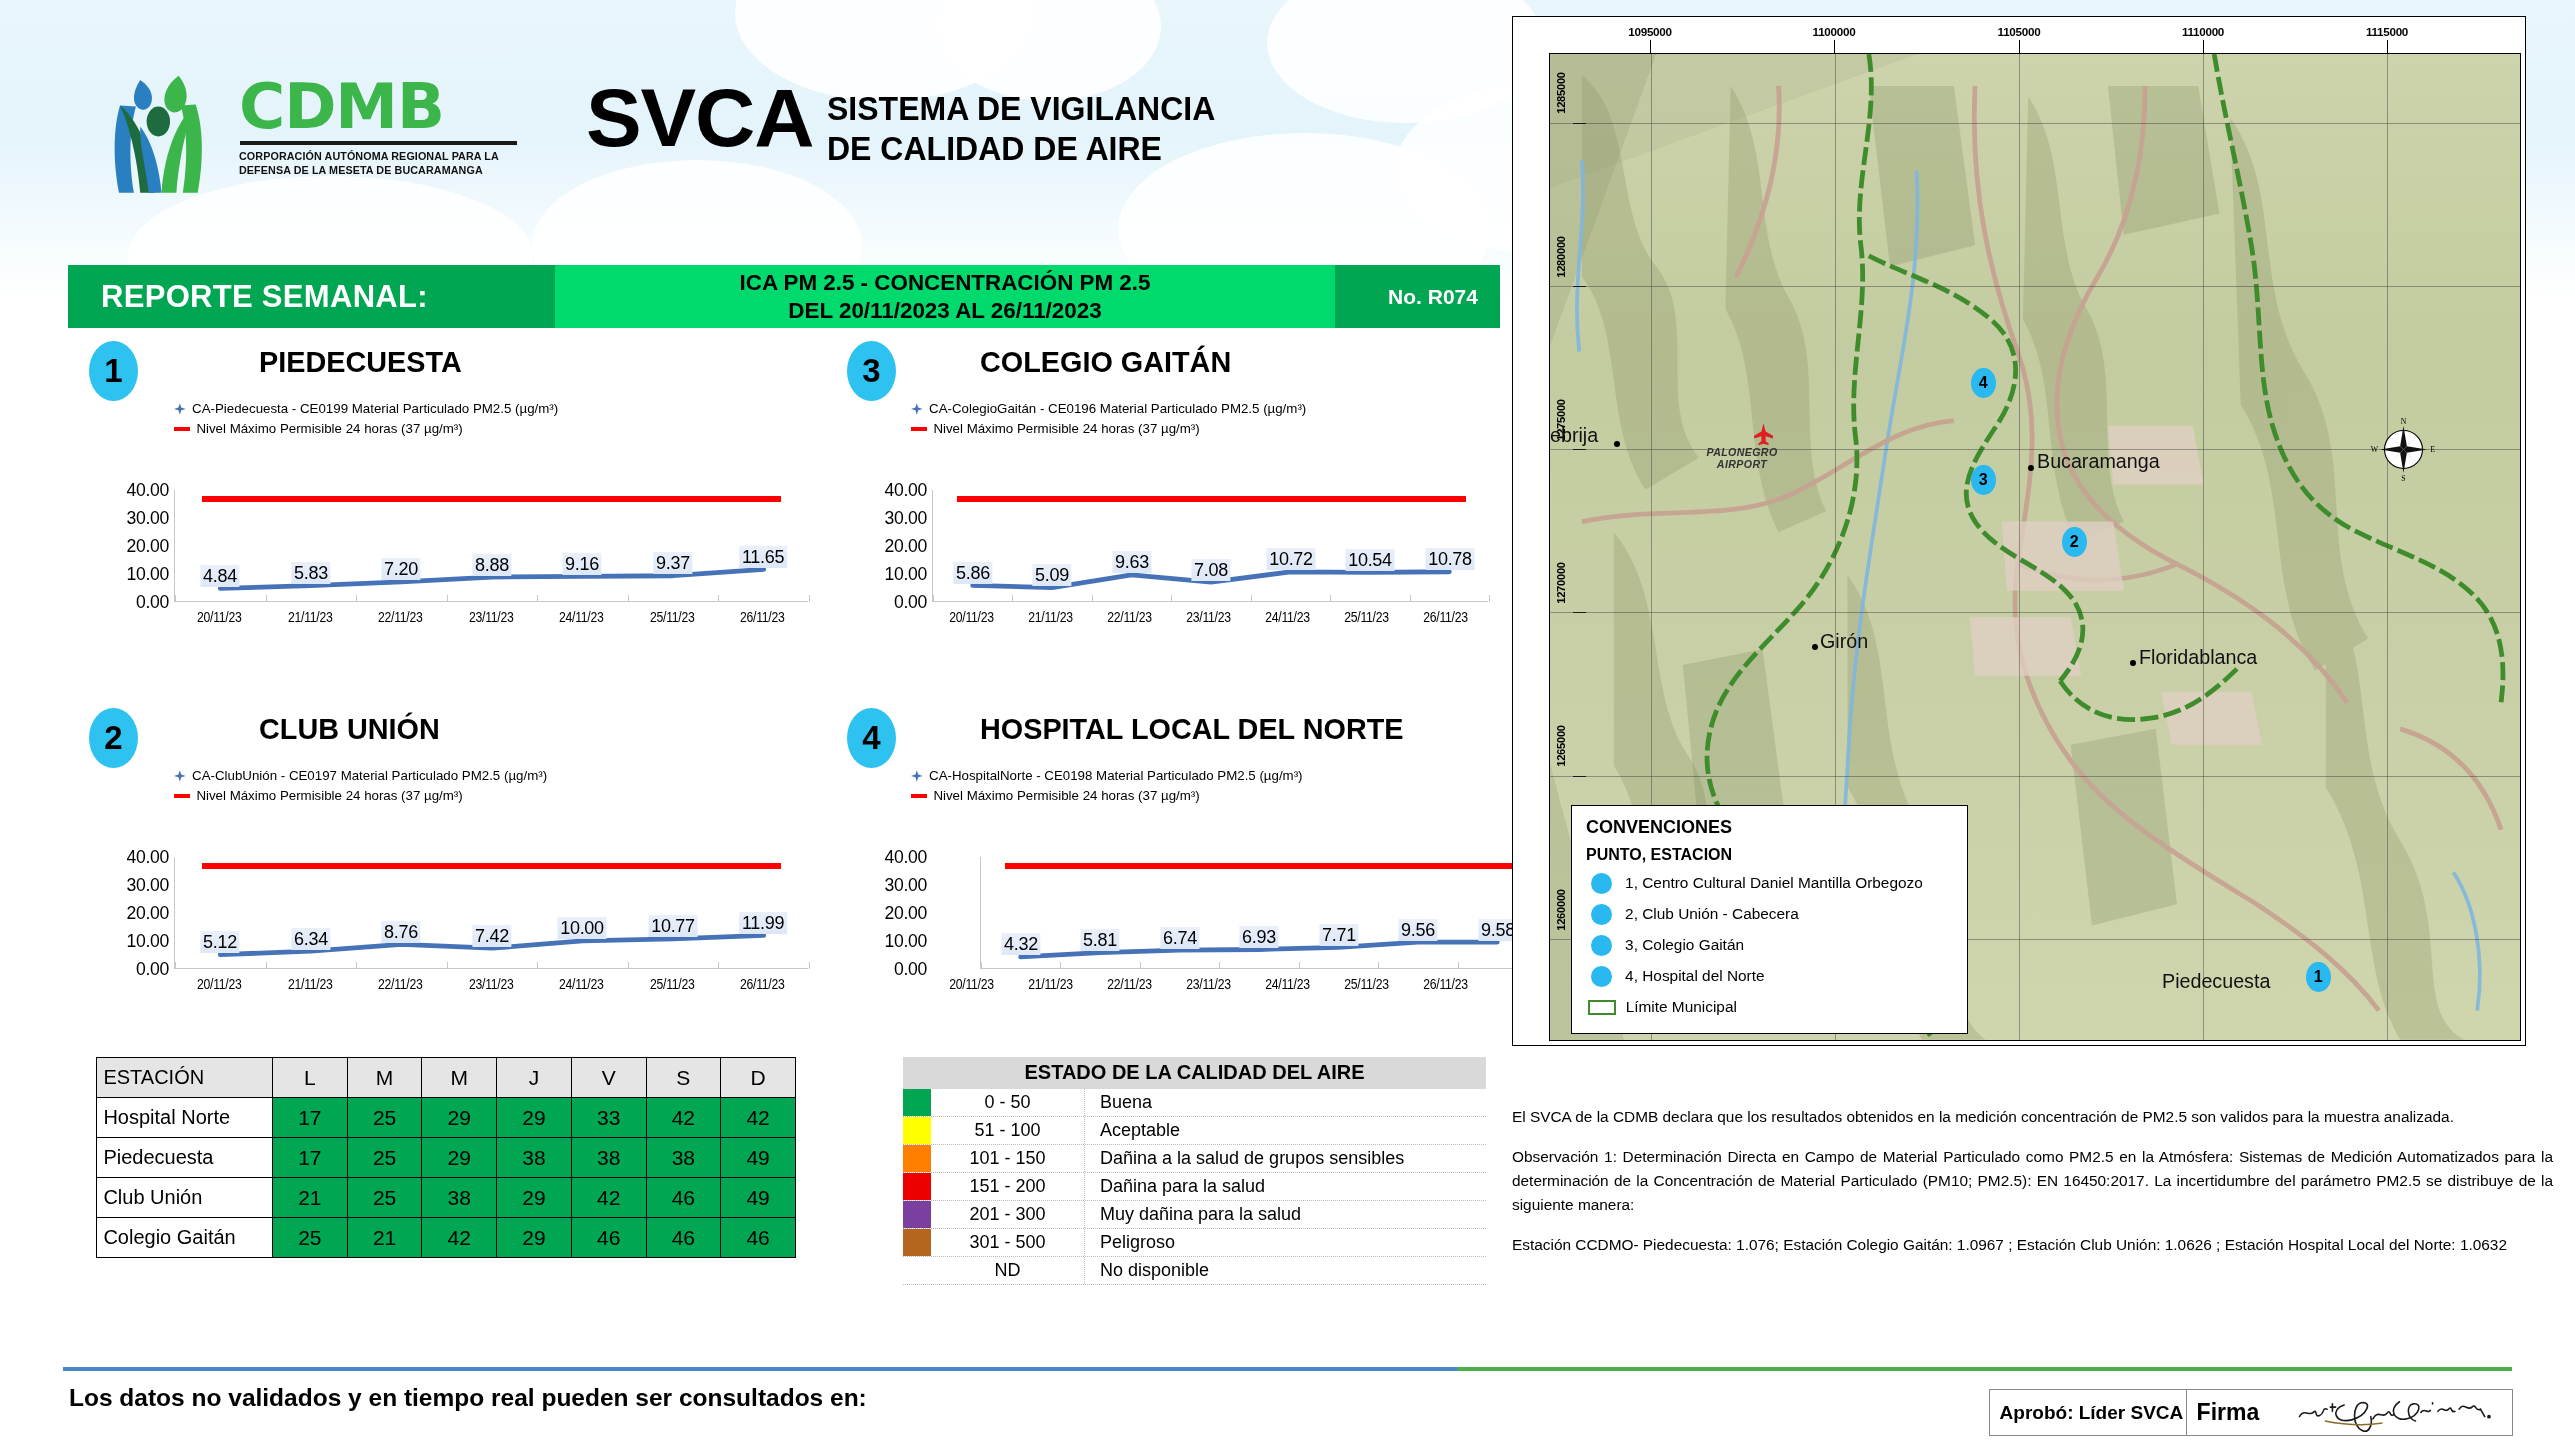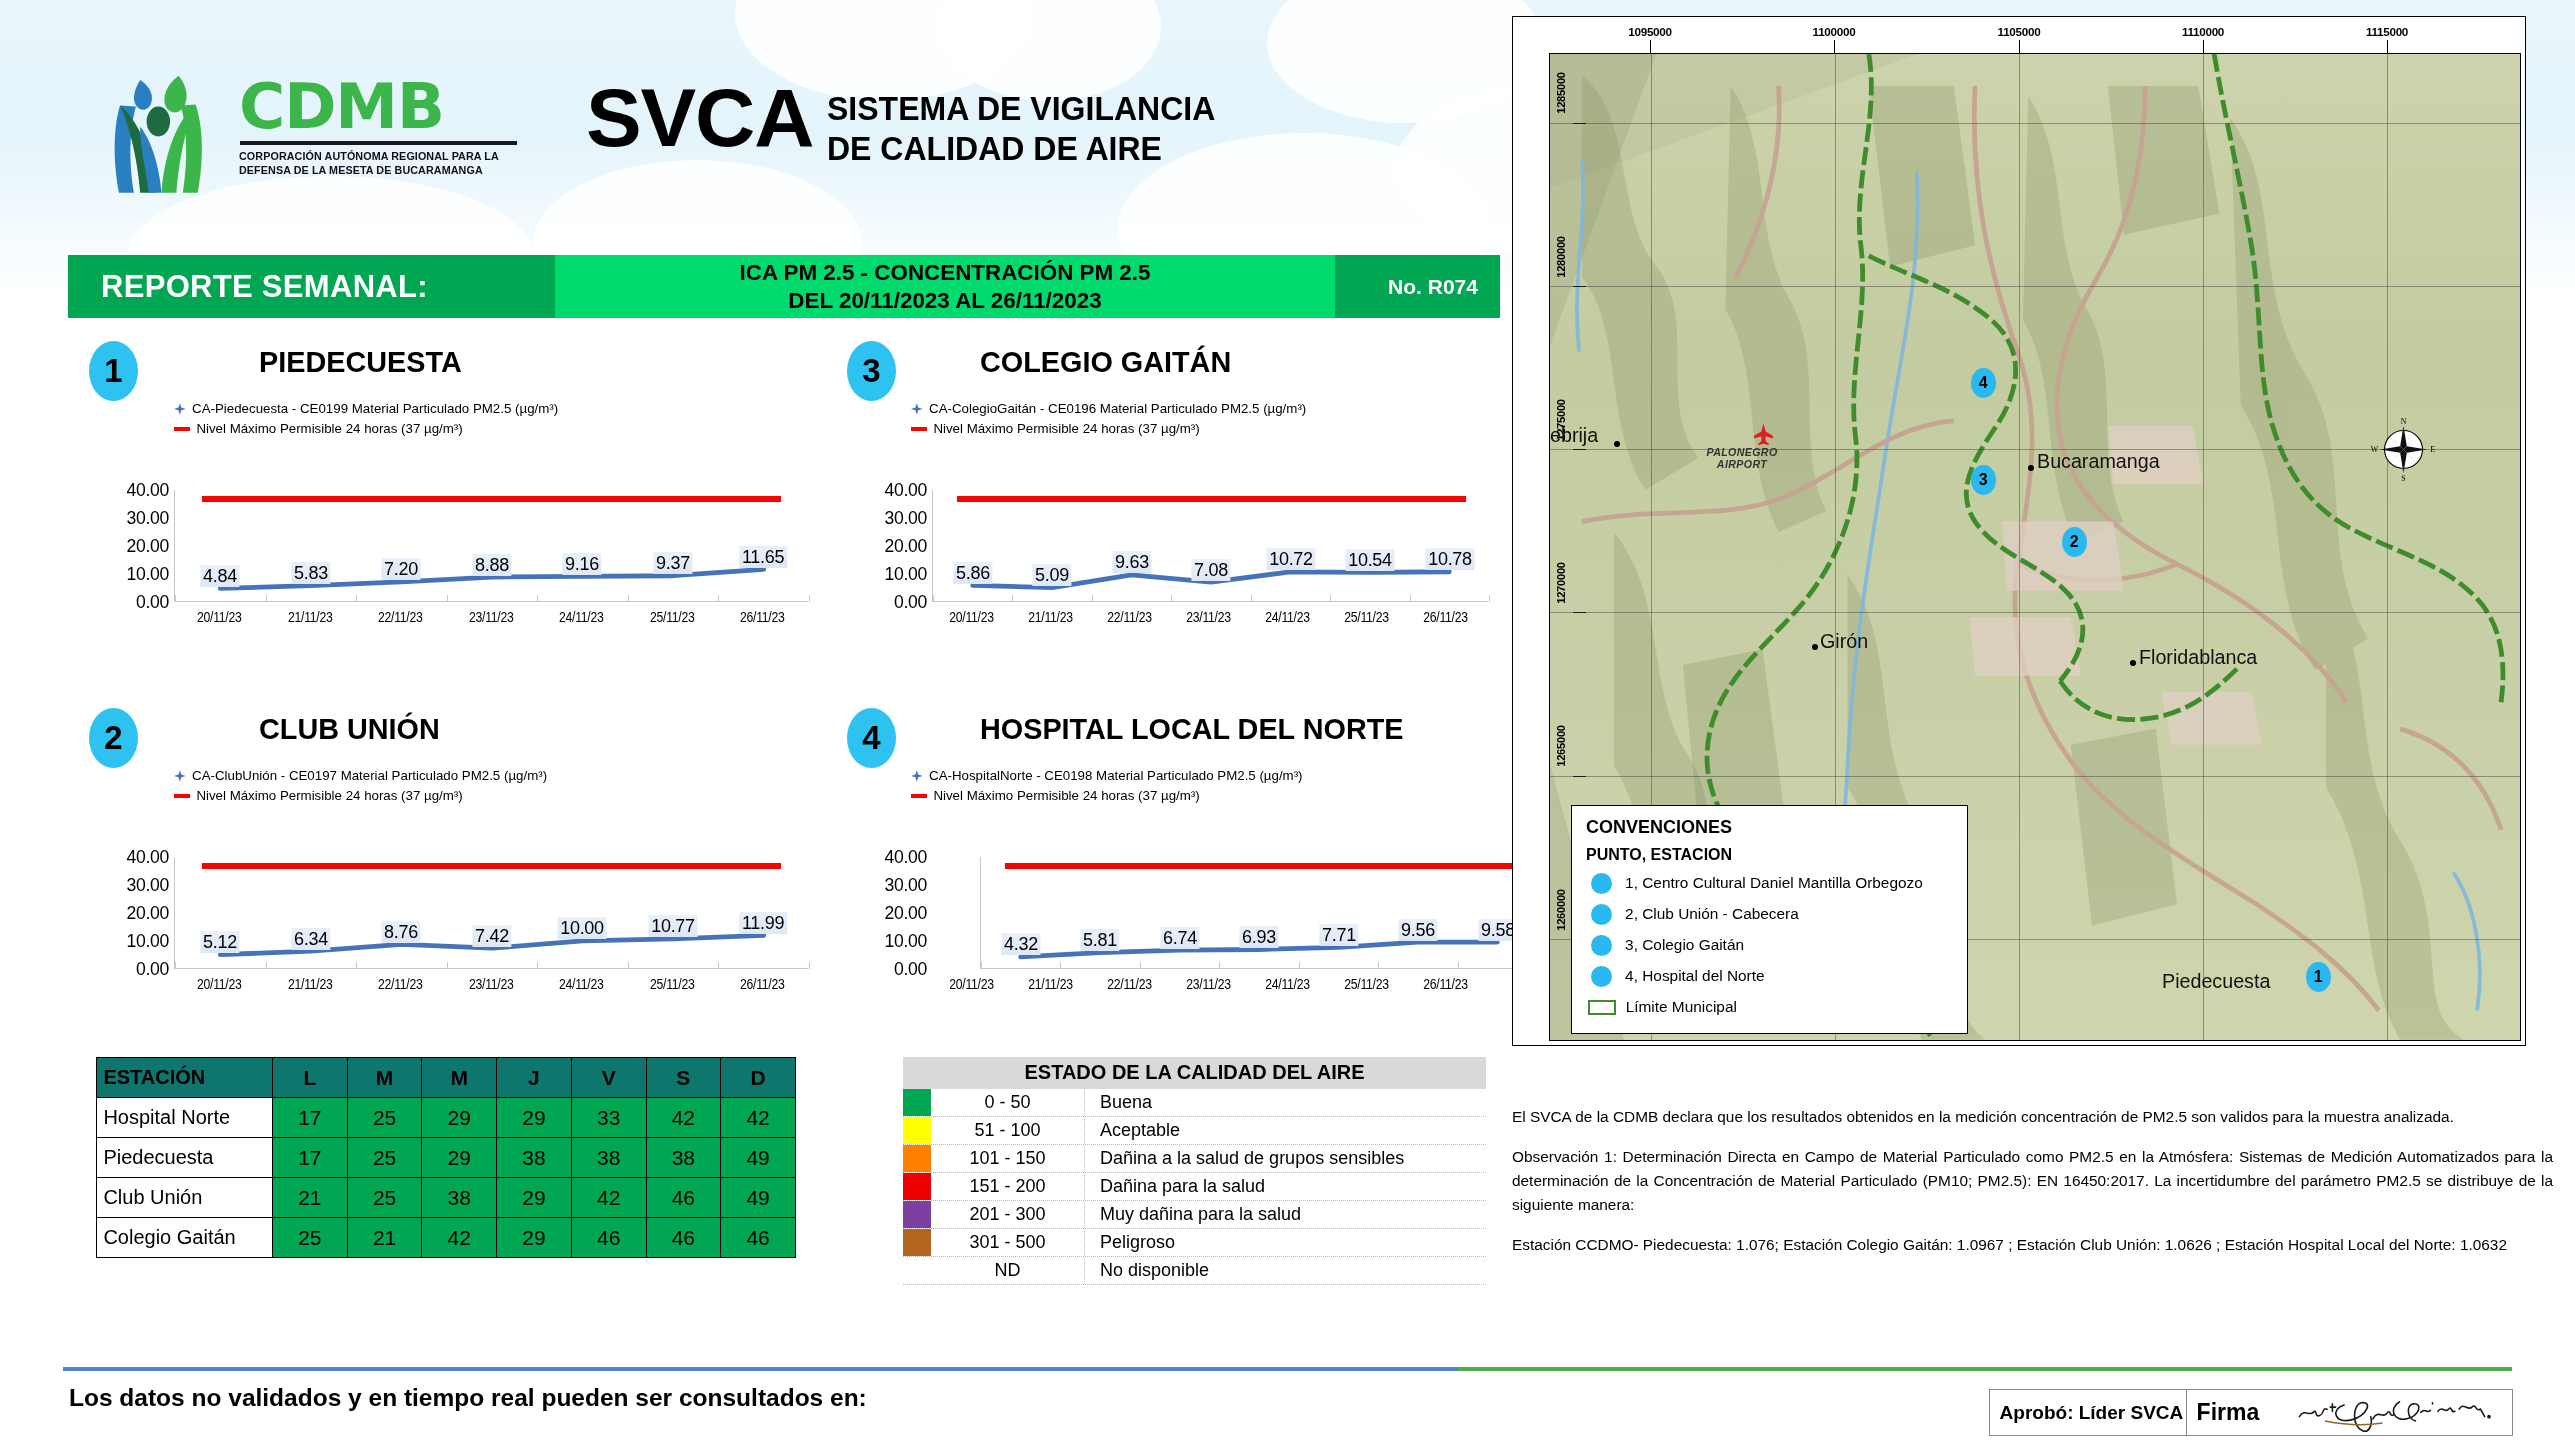--- a/index.html
+++ b/index.html
@@ -43,21 +43,21 @@
     letter-spacing: -1.1px; transform: scaleX(1.03); transform-origin: left top;
   }
   #svca-sub {
     margin-left: 20px; margin-top: 8.5px;
     font-family: "Liberation Sans", sans-serif;
     font-weight: bold; font-size: 33px; line-height: 1.22; color: #000;
     transform: scaleX(.97); transform-origin: left top;
   }
 
   
-  #banner { position: absolute; left: 68px; top: 255px; height: 63px; display: flex; width: 1432px; }
+  #banner { position: absolute; left: 68px; top: 265px; height: 63px; display: flex; width: 1432px; }
   #banner-left {
     width: 487px; background: #00a651; display: flex; align-items: center; padding-left: 33px;
     color: #fff; font-weight: bold; font-size: 31px; letter-spacing: 0.3px;
   }
   #banner-mid {
     flex: 1; background: #00d96b; display: flex; flex-direction: column;
     align-items: center; justify-content: center; color: #000;
     font-weight: bold; font-size: 22.4px; line-height: 1.22; text-align: center;
   }
   #banner-right {
@@ -116,21 +116,21 @@
   #ica-table { position: absolute; left: 96px; top: 1057px; width: 700px; }
   #ica-head {
     background: #d9d9d9; border: 1.1px solid #000; text-align: center;
     font-weight: bold; font-size: 22.4px; padding: 4.3px 0; color: #000;
   }
   #ica-table table { border-collapse: collapse; width: 100%; }
   #ica-table th, #ica-table td {
     border: 1.1px solid #000; text-align: center; color: #000;
     font-size: 21px; height: 40px;
   }
-  #ica-table th { font-weight: bold; background: #0f766e; }
+  #ica-table th { font-weight: normal; background: #e5e5e5; }
   #ica-table th.est-col, #ica-table td.est-col {
     text-align: left; padding-left: 6.4px; width: 176px; font-size: 20px;
   }
   #ica-table td.val { background: #00a651; font-weight: normal; }
 
   
   #estado { position: absolute; left: 903px; top: 1057px; width: 583px; }
   #estado-head {
     background: #d9d9d9; text-align: center; font-weight: bold;
     font-size: 20px; padding: 4.3px 0; color: #000;

